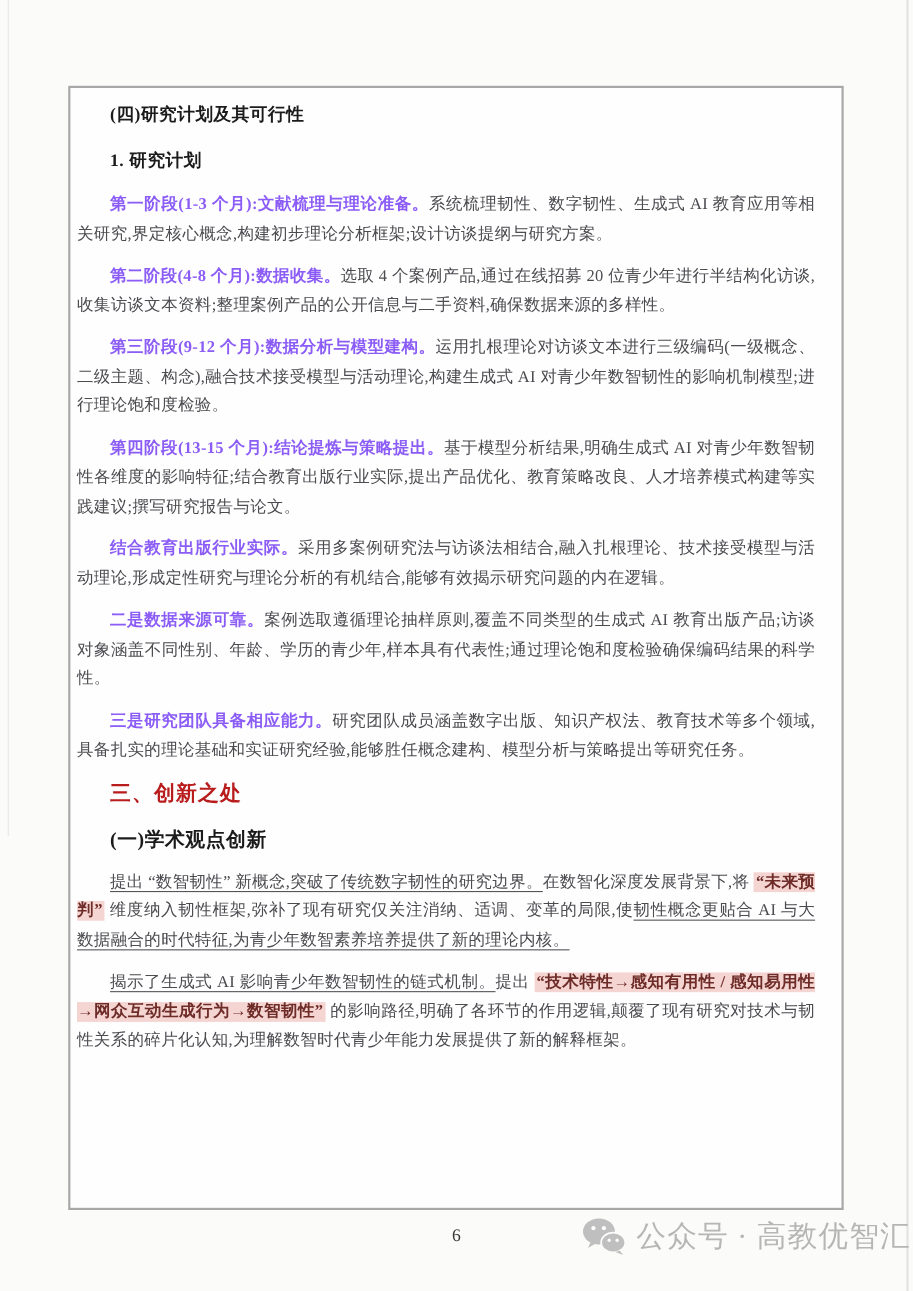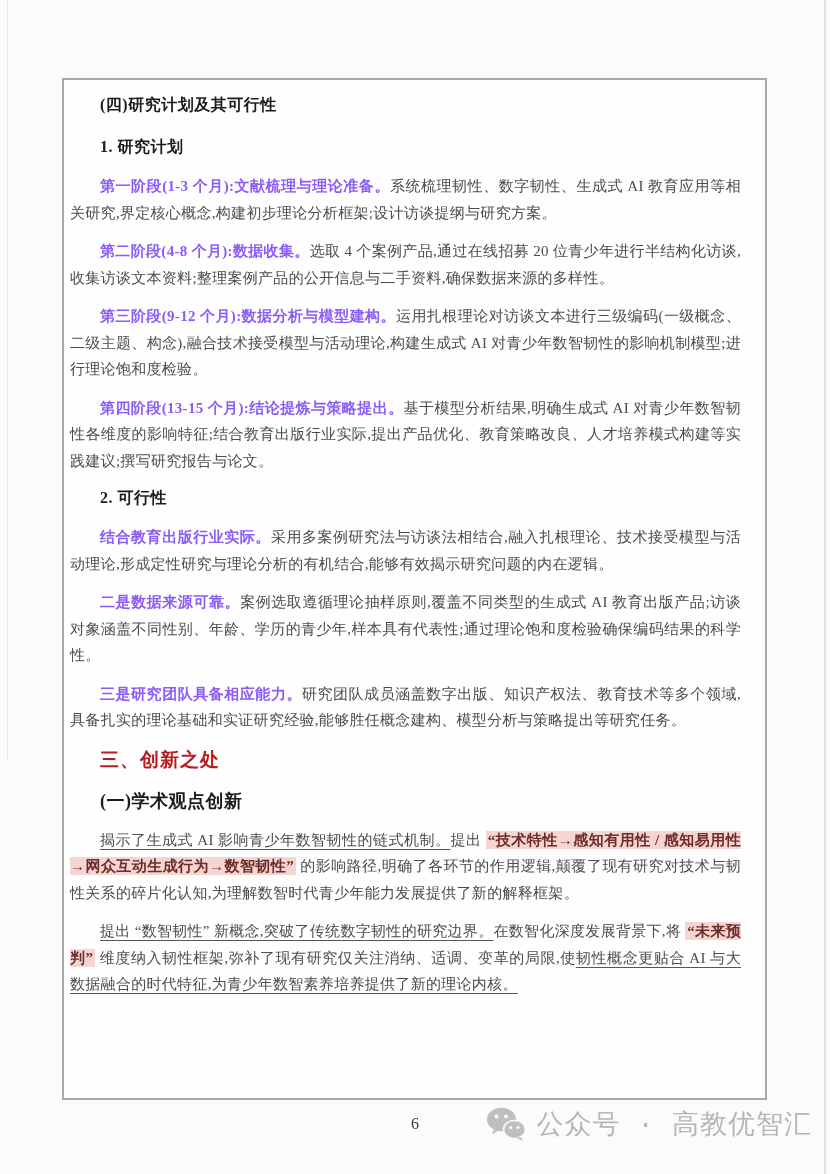--- a/index.html
+++ b/index.html
@@ -69,24 +69,24 @@
     padding: 1px 2px;
   }
   .page-number {
     position: absolute;
     left: 0; right: 0; top: 1115px;
     text-align: center;
     font-size: 16px; color: #3a3a3a;
   }
   .watermark {
     position: absolute;
-    top: 1106px; right: 18px;
+    top: 1106px; right: 2px;
     display: flex; align-items: center; gap: 9px;
     color: #b6b6b6;
-    font-family: Liberation Mono, monospace;
+    font-family: Liberation Serif, serif;
     font-size: 27px;
     letter-spacing: 1px;
     white-space: nowrap;
   }
   .wechat-icon { width: 42px; height: 36px; flex: 0 0 auto; }
 </style>
 </head>
 <body>
 
 <div class="edge-line-left"></div>
@@ -99,35 +99,34 @@
   <div class="h-num">1. 研究计划</div>
 
   <p class="para"><span class="lead">第一阶段(1-3 个月):文献梳理与理论准备。</span><span>系统梳理韧性、数字韧性、生成式 AI 教育应用等相关研究,界定核心概念,构建初步理论分析框架;设计访谈提纲与研究方案。</span></p>
 
   <p class="para"><span class="lead">第二阶段(4-8 个月):数据收集。</span><span>选取 4 个案例产品,通过在线招募 20 位青少年进行半结构化访谈,收集访谈文本资料;整理案例产品的公开信息与二手资料,确保数据来源的多样性。</span></p>
 
   <p class="para"><span class="lead">第三阶段(9-12 个月):数据分析与模型建构。</span><span>运用扎根理论对访谈文本进行三级编码(一级概念、二级主题、构念),融合技术接受模型与活动理论,构建生成式 AI 对青少年数智韧性的影响机制模型;进行理论饱和度检验。</span></p>
 
   <p class="para"><span class="lead">第四阶段(13-15 个月):结论提炼与策略提出。</span><span>基于模型分析结果,明确生成式 AI 对青少年数智韧性各维度的影响特征;结合教育出版行业实际,提出产品优化、教育策略改良、人才培养模式构建等实践建议;撰写研究报告与论文。</span></p>
 
-  <div class="h-num" style="margin-top:5px;">2. 可行性</div>
 
   <p class="para"><span class="lead">结合教育出版行业实际。</span><span>采用多案例研究法与访谈法相结合,融入扎根理论、技术接受模型与活动理论,形成定性研究与理论分析的有机结合,能够有效揭示研究问题的内在逻辑。</span></p>
 
   <p class="para"><span class="lead">二是数据来源可靠。</span><span>案例选取遵循理论抽样原则,覆盖不同类型的生成式 AI 教育出版产品;访谈对象涵盖不同性别、年龄、学历的青少年,样本具有代表性;通过理论饱和度检验确保编码结果的科学性。</span></p>
 
   <p class="para"><span class="lead">三是研究团队具备相应能力。</span><span>研究团队成员涵盖数字出版、知识产权法、教育技术等多个领域,具备扎实的理论基础和实证研究经验,能够胜任概念建构、模型分析与策略提出等研究任务。</span></p>
 
   <div class="h-big">三、创新之处</div>
 
   <div class="h-sub">(一)学术观点创新</div>
 
+  <p class="para"><span class="u">提出 “数智韧性” 新概念,突破了传统数字韧性的研究边界。</span><span>在数智化深度发展背景下,将 </span><span class="hl">“未来预判”</span><span> 维度纳入韧性框架,弥补了现有研究仅关注消纳、适调、变革的局限,使</span><span class="u">韧性概念更贴合 AI 与大数据融合的时代特征,为青少年数智素养培养提供了新的理论内核。</span></p>
+
   <p class="para"><span class="u">揭示了生成式 AI 影响青少年数智韧性的链式机制。</span><span>提出 </span><span class="hl">“技术特性→感知有用性 / 感知易用性→网众互动生成行为→数智韧性”</span><span> 的影响路径,明确了各环节的作用逻辑,颠覆了现有研究对技术与韧性关系的碎片化认知,为理解数智时代青少年能力发展提供了新的解释框架。</span></p>
-
-  <p class="para"><span class="u">提出 “数智韧性” 新概念,突破了传统数字韧性的研究边界。</span><span>在数智化深度发展背景下,将 </span><span class="hl">“未来预判”</span><span> 维度纳入韧性框架,弥补了现有研究仅关注消纳、适调、变革的局限,使</span><span class="u">韧性概念更贴合 AI 与大数据融合的时代特征,为青少年数智素养培养提供了新的理论内核。</span></p>
 
 </div>
 
 <div class="page-number">6</div>
 
 <div class="watermark">
   <svg class="wechat-icon" viewBox="0 0 42 36" xmlns="http://www.w3.org/2000/svg">
     <ellipse cx="16.5" cy="13.5" rx="14.5" ry="11.8" fill="#bfbfbf"></ellipse>
     <path d="M9 23 L6.5 28.5 L13.5 24.5 Z" fill="#bfbfbf"></path>
     <circle cx="11.5" cy="10.5" r="1.9" fill="#fdfdfd"></circle>

